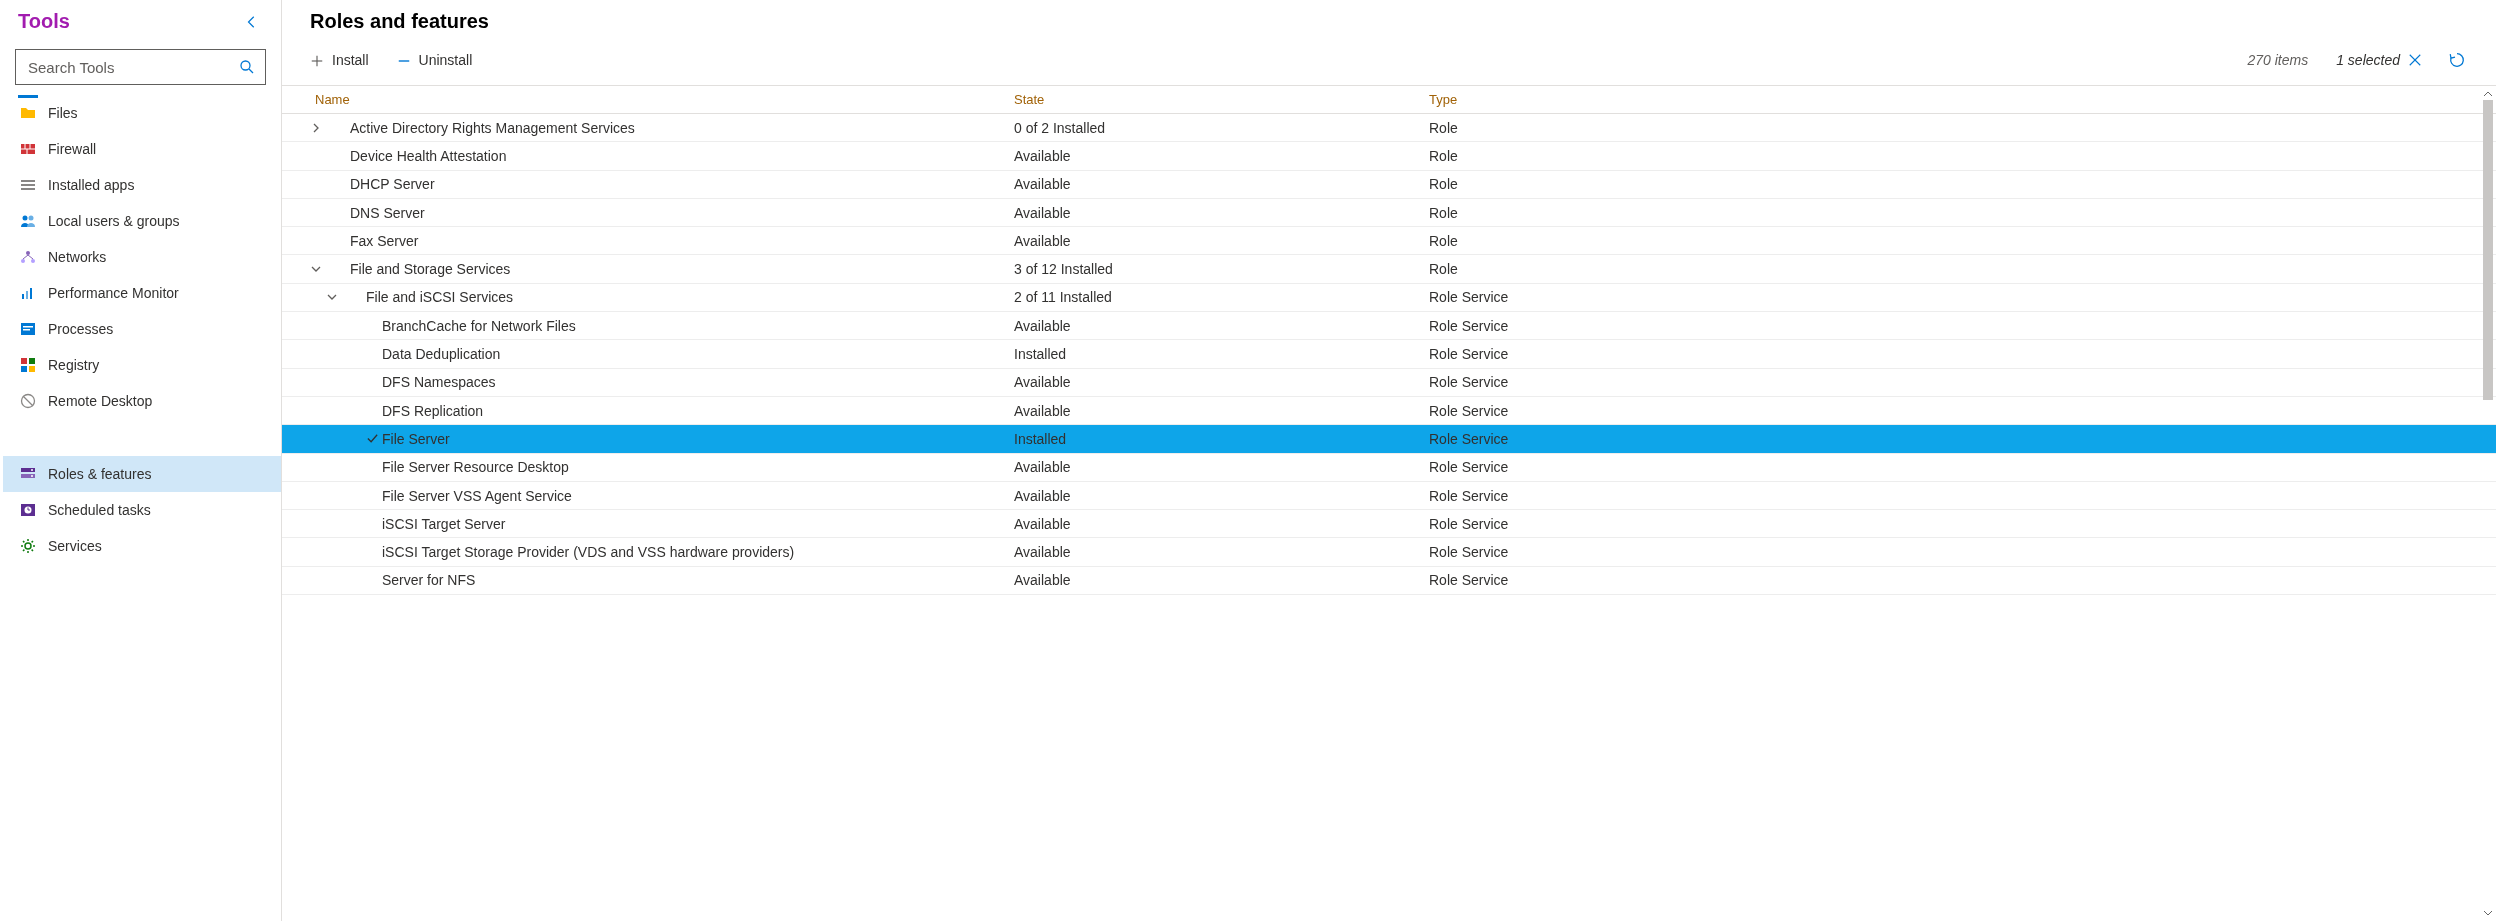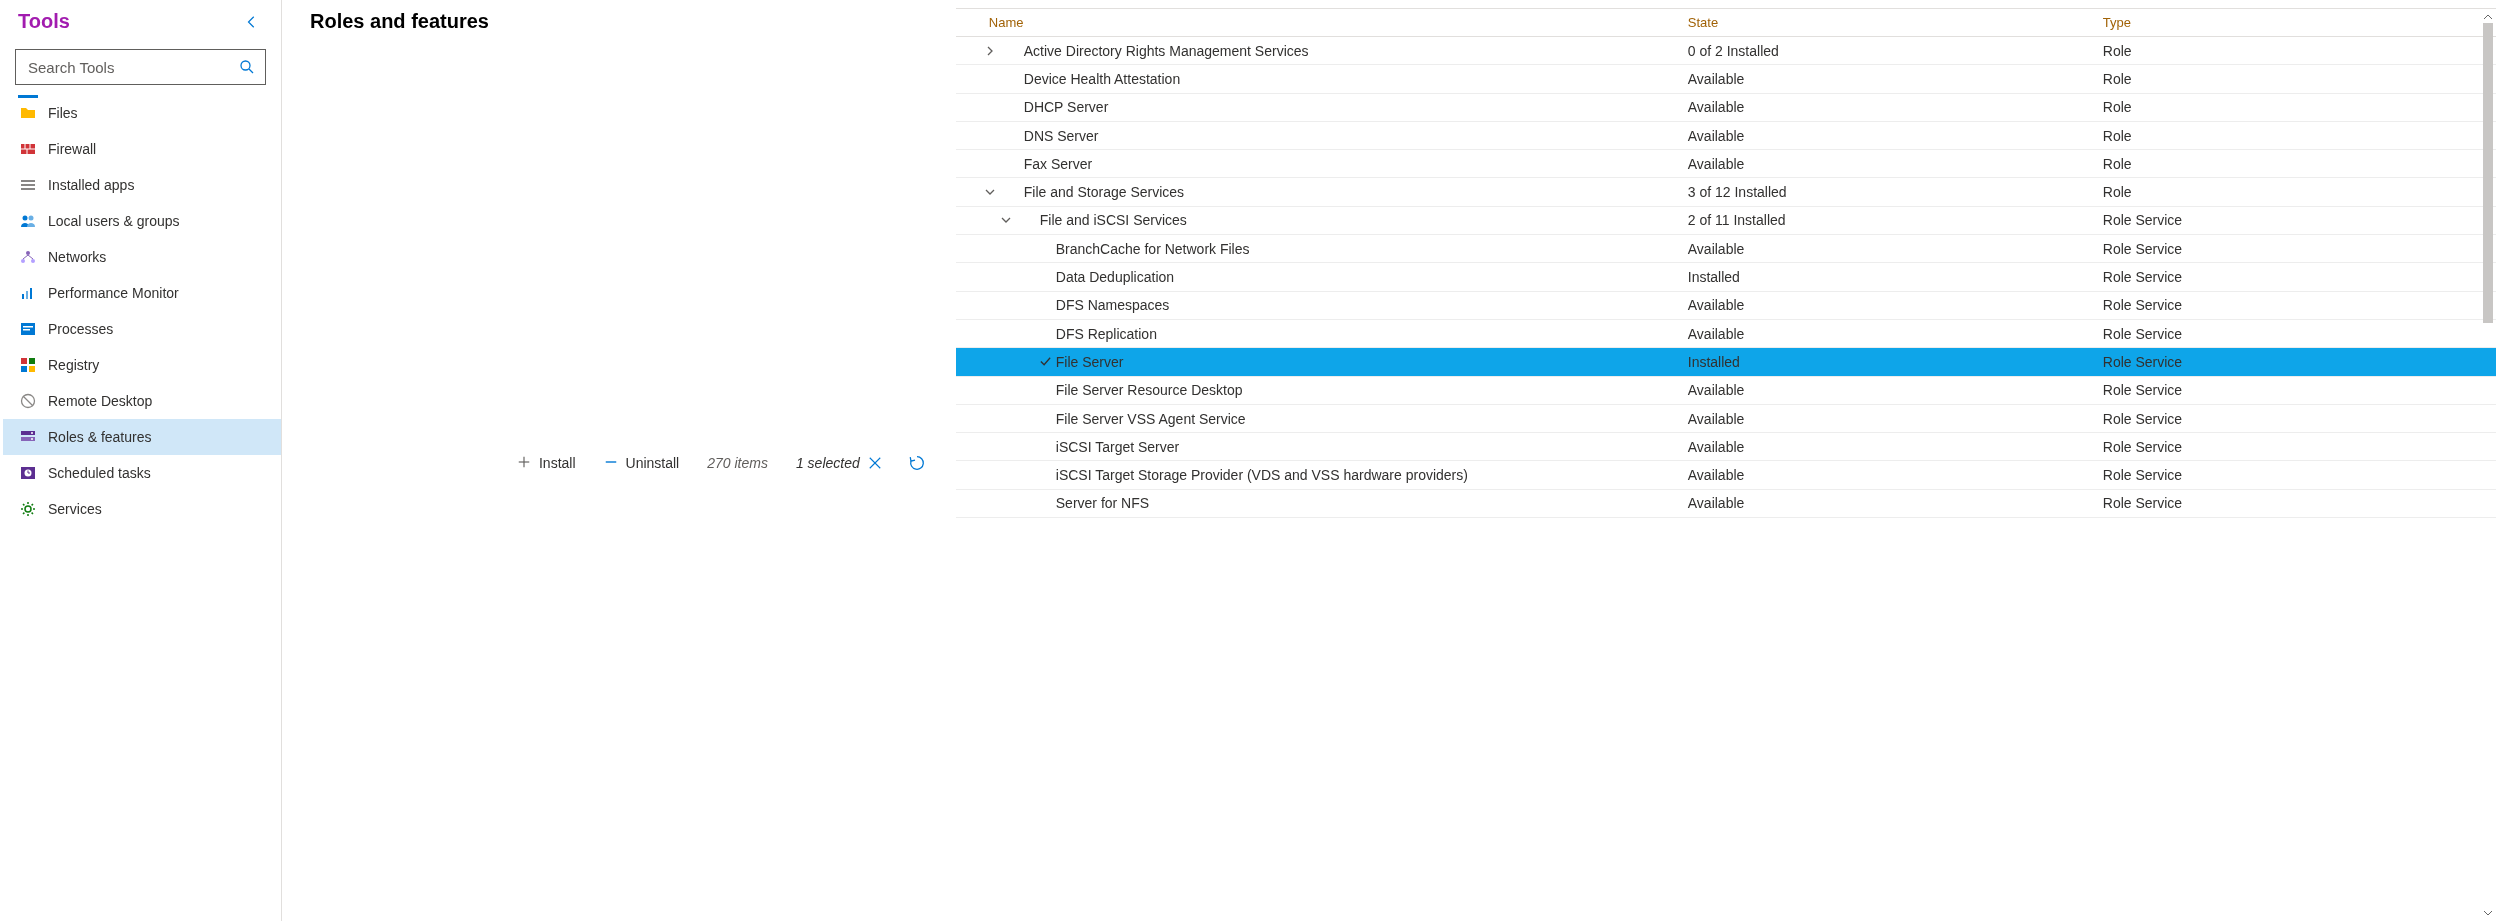--- a/index.html
+++ b/index.html
@@ -13,28 +13,28 @@
   .collapse-btn { color: #0078d4; padding: 4px; cursor: pointer; }
   .search-wrap { padding: 12px 15px 10px 15px; }
   .search-box { display: flex; align-items: center; border: 1px solid #605e5c; height: 36px; padding: 0 8px 0 10px; }
   .search-input { flex: 1; border: none; outline: none; font-size: 15px; color: #323130; }
   .search-input::placeholder { color: #605e5c; }
   .search-icon { color: #0078d4; padding: 2px; }
 
   .tool-list { flex: 1; overflow-y: auto; position: relative; padding-left: 3px; }
   .tool-list::before { content: ""; position: absolute; top: 0; left: 18px; width: 20px; height: 3px; background: #0078d4; }
   .tool-item { display: flex; align-items: center; height: 36px; padding: 0 12px 0 17px; cursor: pointer; gap: 12px; font-size: 14px; color: #323130; }
-  .tool-item.selected { background: #d0e7f8; }
+  .tool-item.selected { background: #d0e7f8; margin-top: 37px; }
   .tool-icon { width: 16px; height: 16px; display: flex; align-items: center; justify-content: center; flex-shrink: 0; }
 
   
-  .main { flex: 1; display: flex; flex-direction: row; position: relative; padding-top: 2px; }
+  .main { flex: 1; display: flex; flex-direction: column; position: relative; padding-top: 2px; }
   .main-title { font-size: 20px; font-weight: 600; padding: 8px 0 6px 28px; color: #000; }
   .action-bar { display: flex; align-items: center; padding: 10px 28px 8px 28px; font-size: 14px; }
-  .action-btn { display: flex; align-items: flex-start; gap: 8px; margin-right: 28px; cursor: pointer; }
+  .action-btn { display: flex; align-items: flex-end; gap: 8px; margin-right: 28px; cursor: pointer; }
   .action-btn .lbl { color: #323130; }
   .action-btn.install .ico { color: #605e5c; }
   .action-btn.uninstall .ico { color: #0078d4; }
   .bar-spacer { flex: 1; }
   .count-txt { font-style: italic; color: #605e5c; margin-right: 28px; }
   .selected-txt { font-style: italic; color: #323130; display: flex; align-items: center; gap: 8px; margin-right: 24px; cursor: pointer; text-align: right; }
   .selected-txt .x-ico { color: #0078d4; }
   .refresh-btn { color: #0078d4; cursor: pointer; padding: 2px; }
 
   

